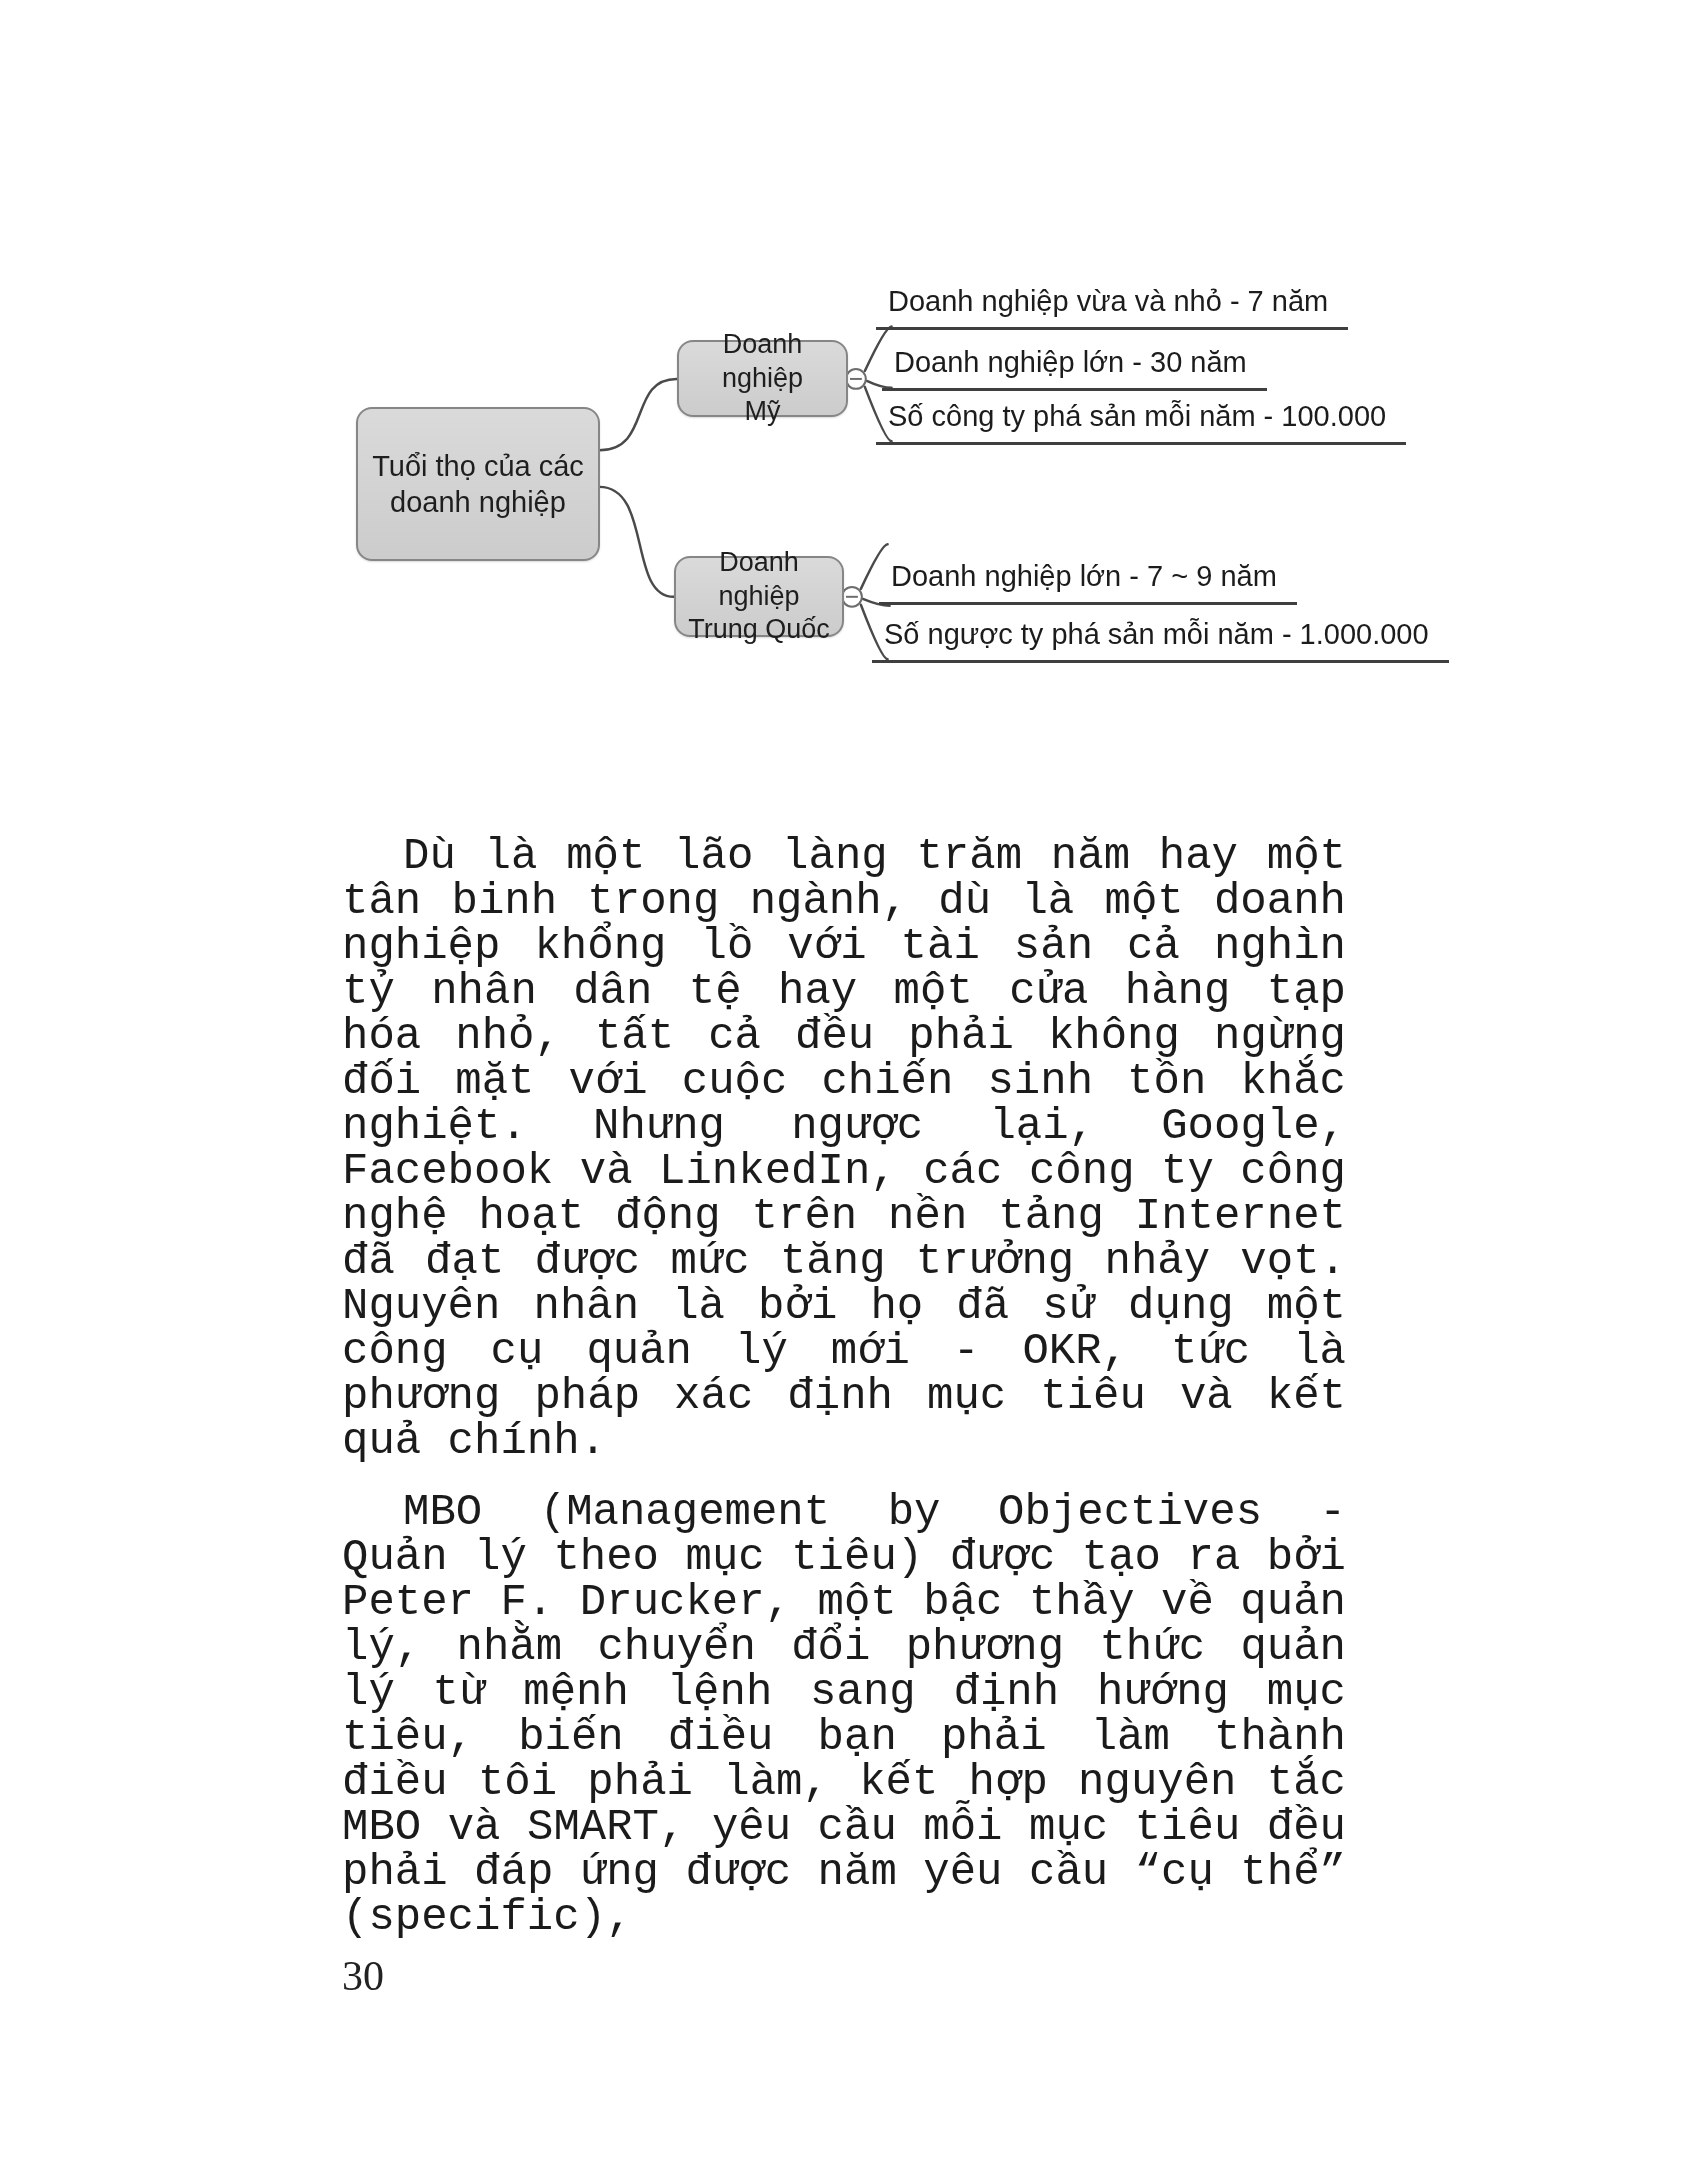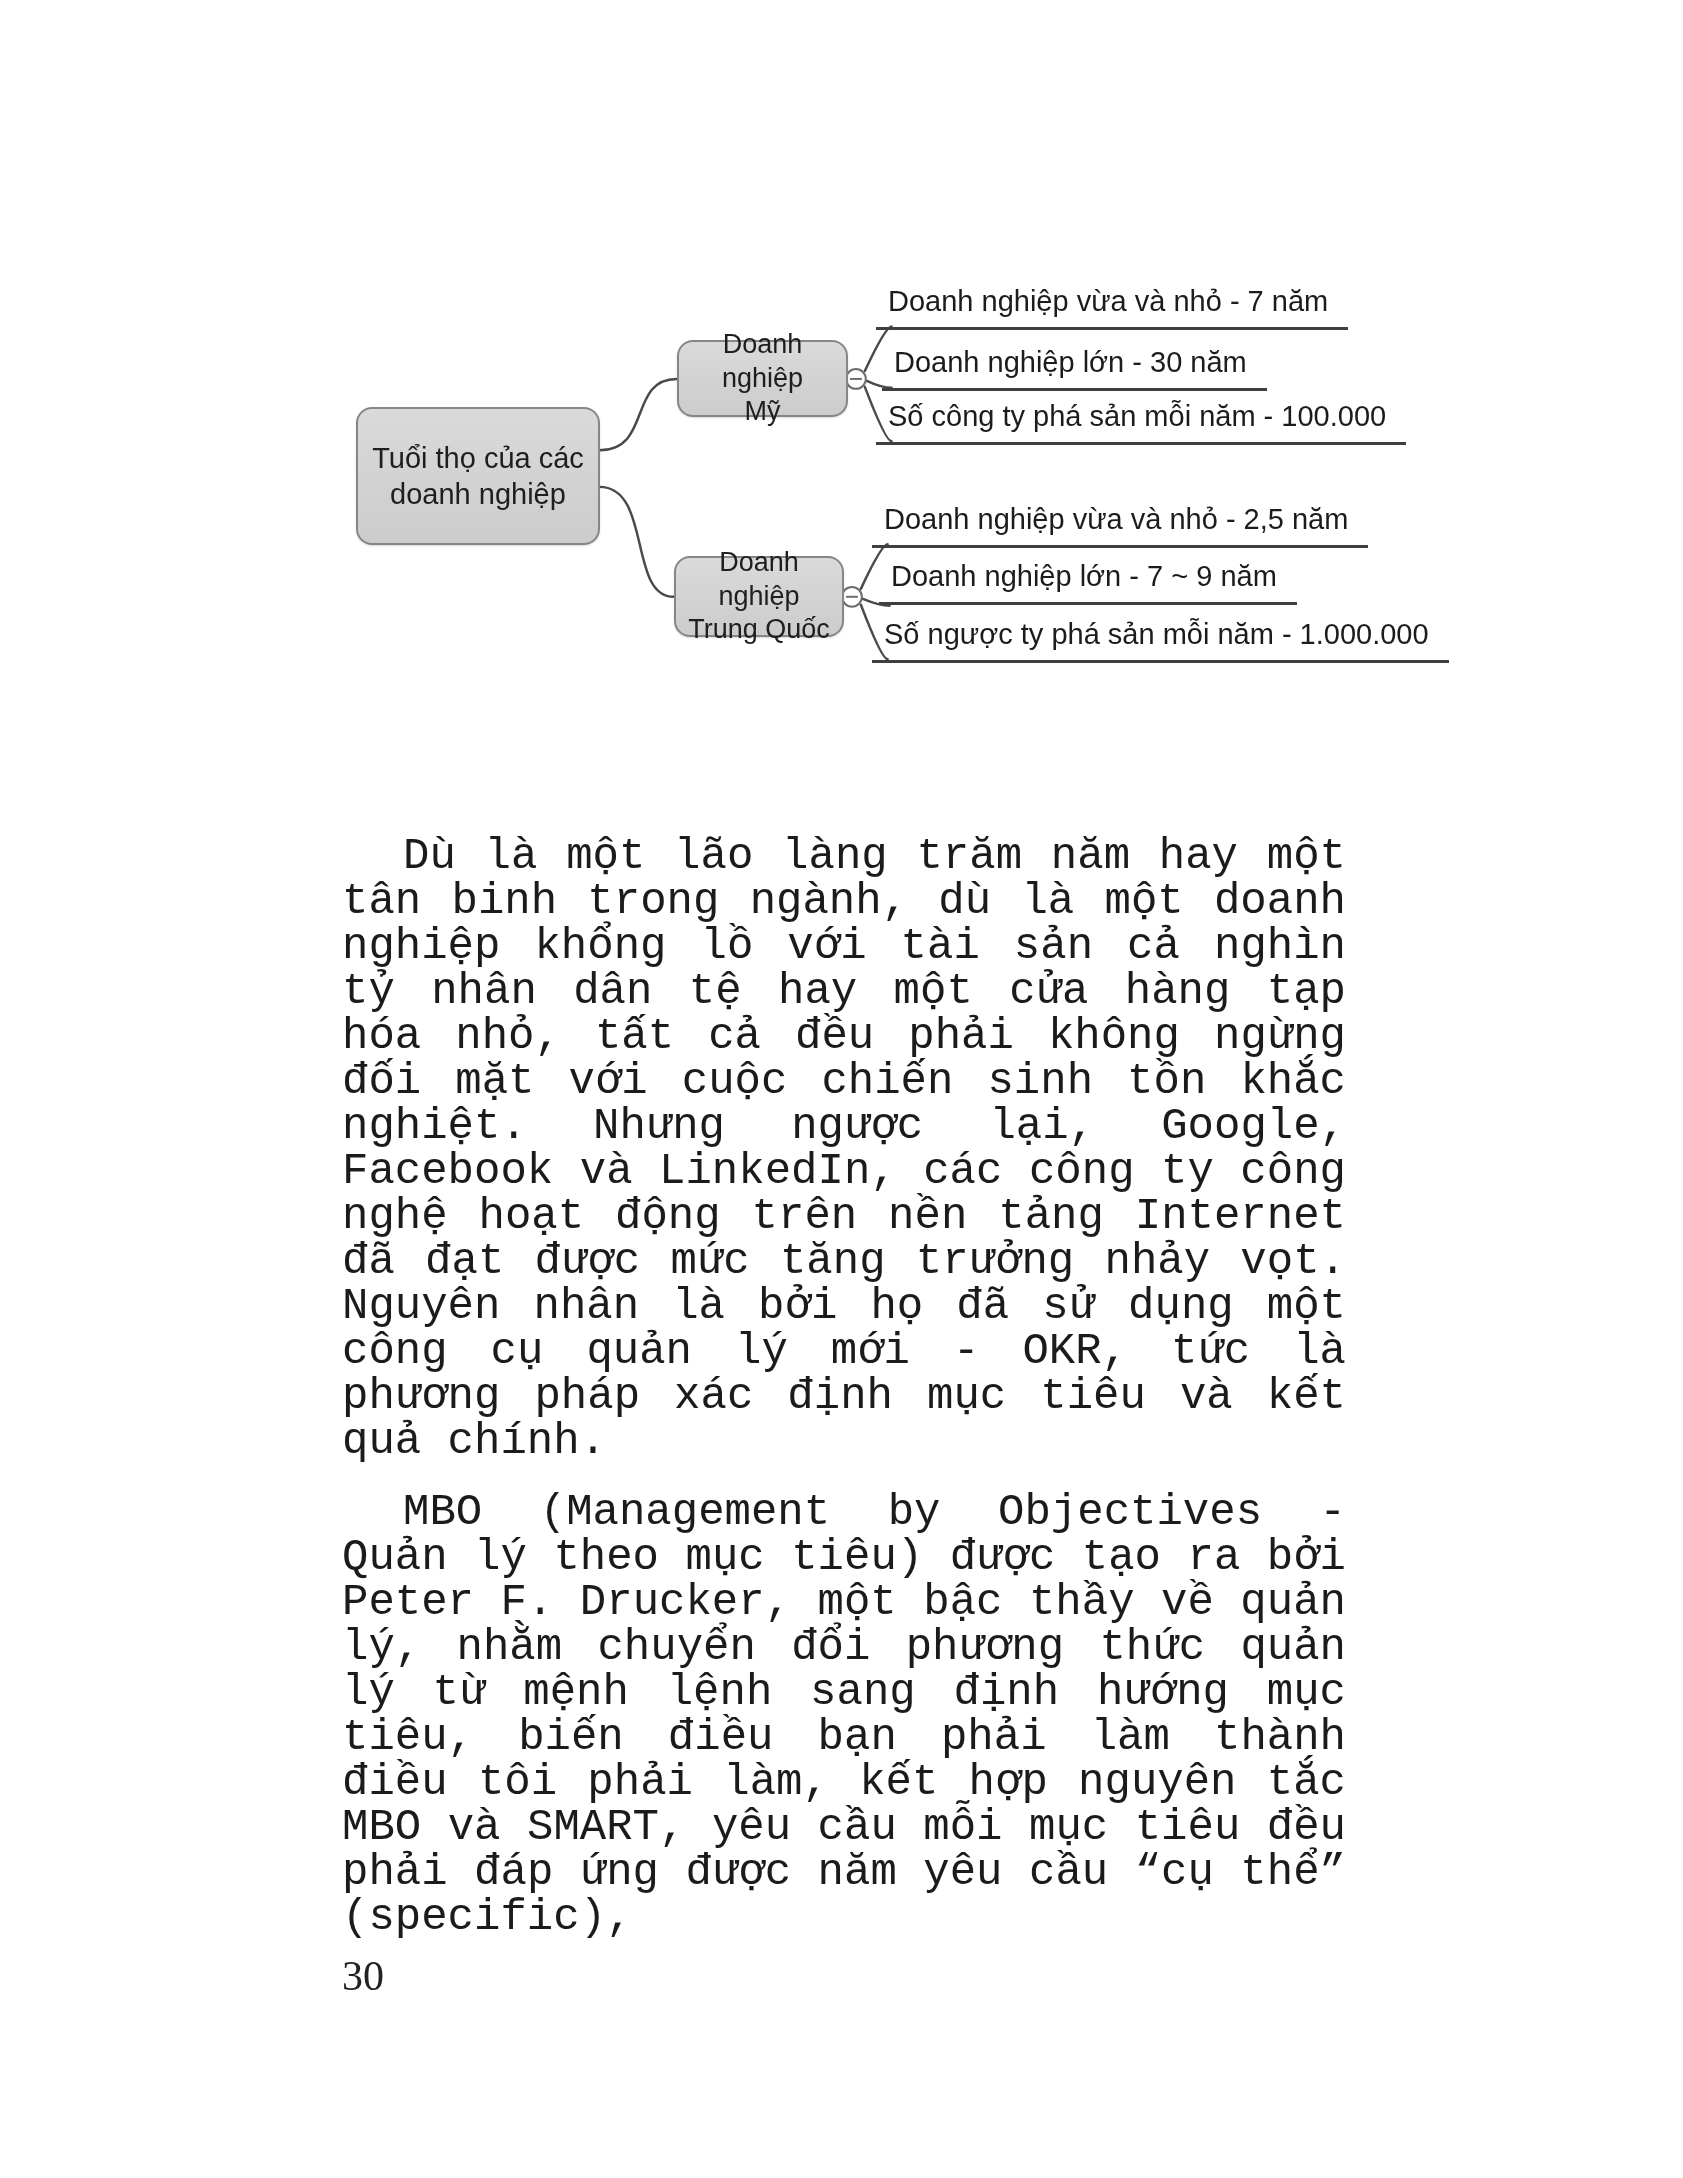--- a/index.html
+++ b/index.html
@@ -54,21 +54,21 @@
     border-radius: 16px;
     color: #1e1e1e;
     text-align: center;
     white-space: pre-line;
     display: flex;
     align-items: center;
     justify-content: center;
     line-height: 1.25;
     box-shadow: 0 1px 2px rgba(0,0,0,0.15);
   }
-  .node.root  { left: 19px;  top: 140px; width: 244px; height: 138px; font-size: 29px; }
+  .node.root  { left: 19px;  top: 140px; width: 244px; height: 154px; font-size: 29px; }
   .node.branch-us { left: 340px; top: 73px;  width: 171px; height: 77px; font-size: 27px; }
   .node.branch-cn { left: 337px; top: 289px; width: 170px; height: 81px; font-size: 27px; }
 
   .leaf {
     position: absolute;
     font-size: 29px;
     color: #1c1c1c;
     padding: 0 20px 6px 12px;
     border-bottom: 3px solid #3f3f3f;
     white-space: nowrap;
@@ -157,21 +157,20 @@
     <div class="node root">Tuổi thọ của các
 doanh nghiệp</div>
     <div class="node branch-us">Doanh nghiệp
 Mỹ</div>
     <div class="node branch-cn">Doanh nghiệp
 Trung Quốc</div>
 
     <div class="leaf leaf-us-1">Doanh nghiệp vừa và nhỏ - 7 năm</div>
     <div class="leaf leaf-us-2">Doanh nghiệp lớn - 30 năm</div>
     <div class="leaf leaf-us-3">Số công ty phá sản mỗi năm - 100.000</div>
-    <div class="leaf leaf-cn-1">Doanh nghiệp vừa và nhỏ - 2,5 năm</div>
     <div class="leaf leaf-cn-2">Doanh nghiệp lớn - 7 ~ 9 năm</div>
     <div class="leaf leaf-cn-3">Số ngược ty phá sản mỗi năm - 1.000.000</div>
   </div>
 
 
   <main class="body-text">
     <p>Dù là một lão làng trăm năm hay một tân binh trong ngành, dù là một doanh nghiệp khổng lồ với tài sản cả nghìn tỷ nhân dân tệ hay một cửa hàng tạp hóa nhỏ, tất cả đều phải không ngừng đối mặt với cuộc chiến sinh tồn khắc nghiệt. Nhưng ngược lại, Google, Facebook và LinkedIn, các công ty công nghệ hoạt động trên nền tảng Internet đã đạt được mức tăng trưởng nhảy vọt. Nguyên nhân là bởi họ đã sử dụng một công cụ quản lý mới - OKR, tức là phương pháp xác định mục tiêu và kết quả chính.</p>
     <p>MBO (Management by Objectives - Quản lý theo mục tiêu) được tạo ra bởi Peter F. Drucker, một bậc thầy về quản lý, nhằm chuyển đổi phương thức quản lý từ mệnh lệnh sang định hướng mục tiêu, biến điều bạn phải làm thành điều tôi phải làm, kết hợp nguyên tắc MBO và SMART, yêu cầu mỗi mục tiêu đều phải đáp ứng được năm yêu cầu “cụ thể” (specific),</p>
   </main>
 

